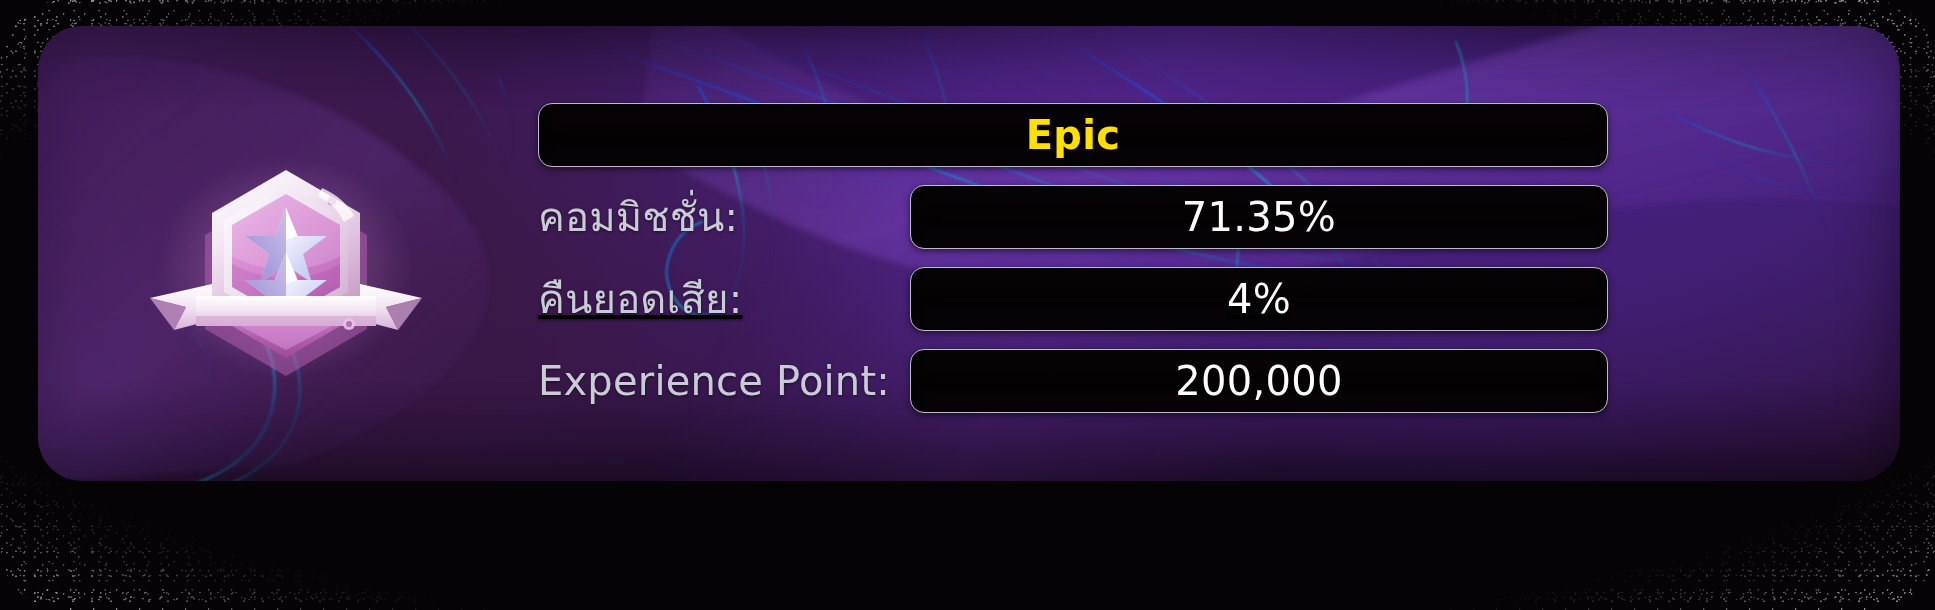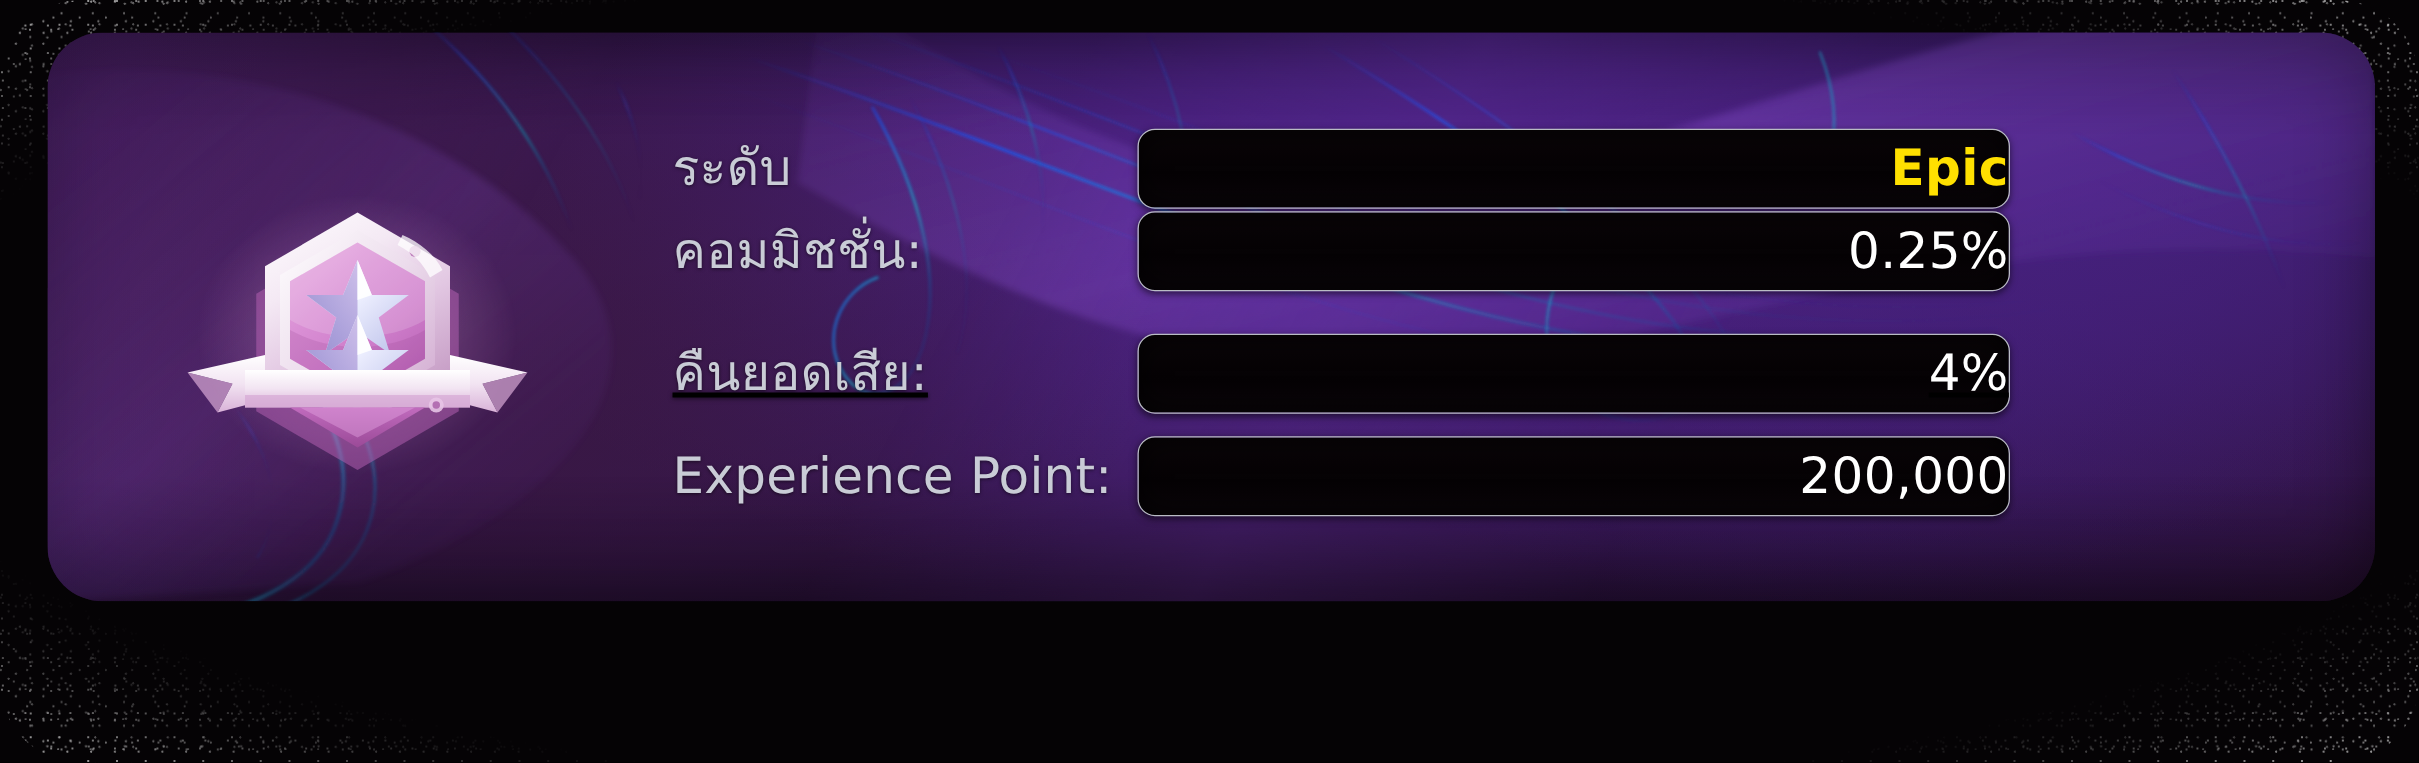--- a/index.html
+++ b/index.html
@@ -86,21 +86,21 @@
     left:0; top:0; right:0; bottom:0;
   }
   .row {
     position:absolute;
     left:500px; right:292px;
     height:82px;
     display:flex;
     align-items:center;
   }
   .row-0 { top:68px; }
-  .row-1 { top:134px; }
+  .row-1 { top:150px; }
   .row-2 { top:232px;text-decoration:underline; }
   .row-3 { top:314px; }
 
   .label {
     width:372px;
     flex:0 0 372px;
     color:#c9ccd6;
     font-size:40px;
     line-height:1;
     letter-spacing:.2px;
@@ -109,21 +109,21 @@
   }
 
   .value-box {
     flex:1 1 auto;
     height:64px;
     border-radius:14px;
     border:1.5px solid #b9bcc4;
     background:linear-gradient(180deg,#0a0508 0%, #050204 55%, #0a0509 100%);
     display:flex;
     align-items:center;
-    justify-content:flex-end;
+    justify-content:center;
     box-shadow: 0 2px 6px rgba(0,0,0,.55), inset 0 0 24px rgba(0,0,0,.8);
   }
   .value {
     font-size:40px;
     line-height:1;
     color:#ffffff;
     letter-spacing:.3px;
     white-space:nowrap;
   }
   .value.accent { color:#ffe000; font-weight:600; }
@@ -295,30 +295,29 @@
         <circle cx="213" cy="180" r="6" fill="#e7c4e6" opacity=".9"></circle>
         <circle cx="213" cy="180" r="3" fill="#a85ba6" opacity=".8"></circle>
 
         <path d="M186,44 C200,50 212,60 218,72 L208,78 C202,66 194,58 182,52 Z" fill="#ffffff" opacity=".75"></path>
       </svg>
     </div>
 
     <div class="rows">
 
       <div class="row row-0">
-        <div class="label">ระดับ</div>
         <div class="value-box">
           <span class="value accent">Epic</span>
         </div>
       </div>
 
       <div class="row row-1">
         <div class="label">คอมมิชชั่น:</div>
         <div class="value-box">
-          <span class="value">0.25%</span>
+          <span class="value">71.35%</span>
         </div>
       </div>
 
       <div class="row row-2">
         <div class="label">คืนยอดเสีย:</div>
         <div class="value-box">
           <span class="value">4%</span>
         </div>
       </div>
 

